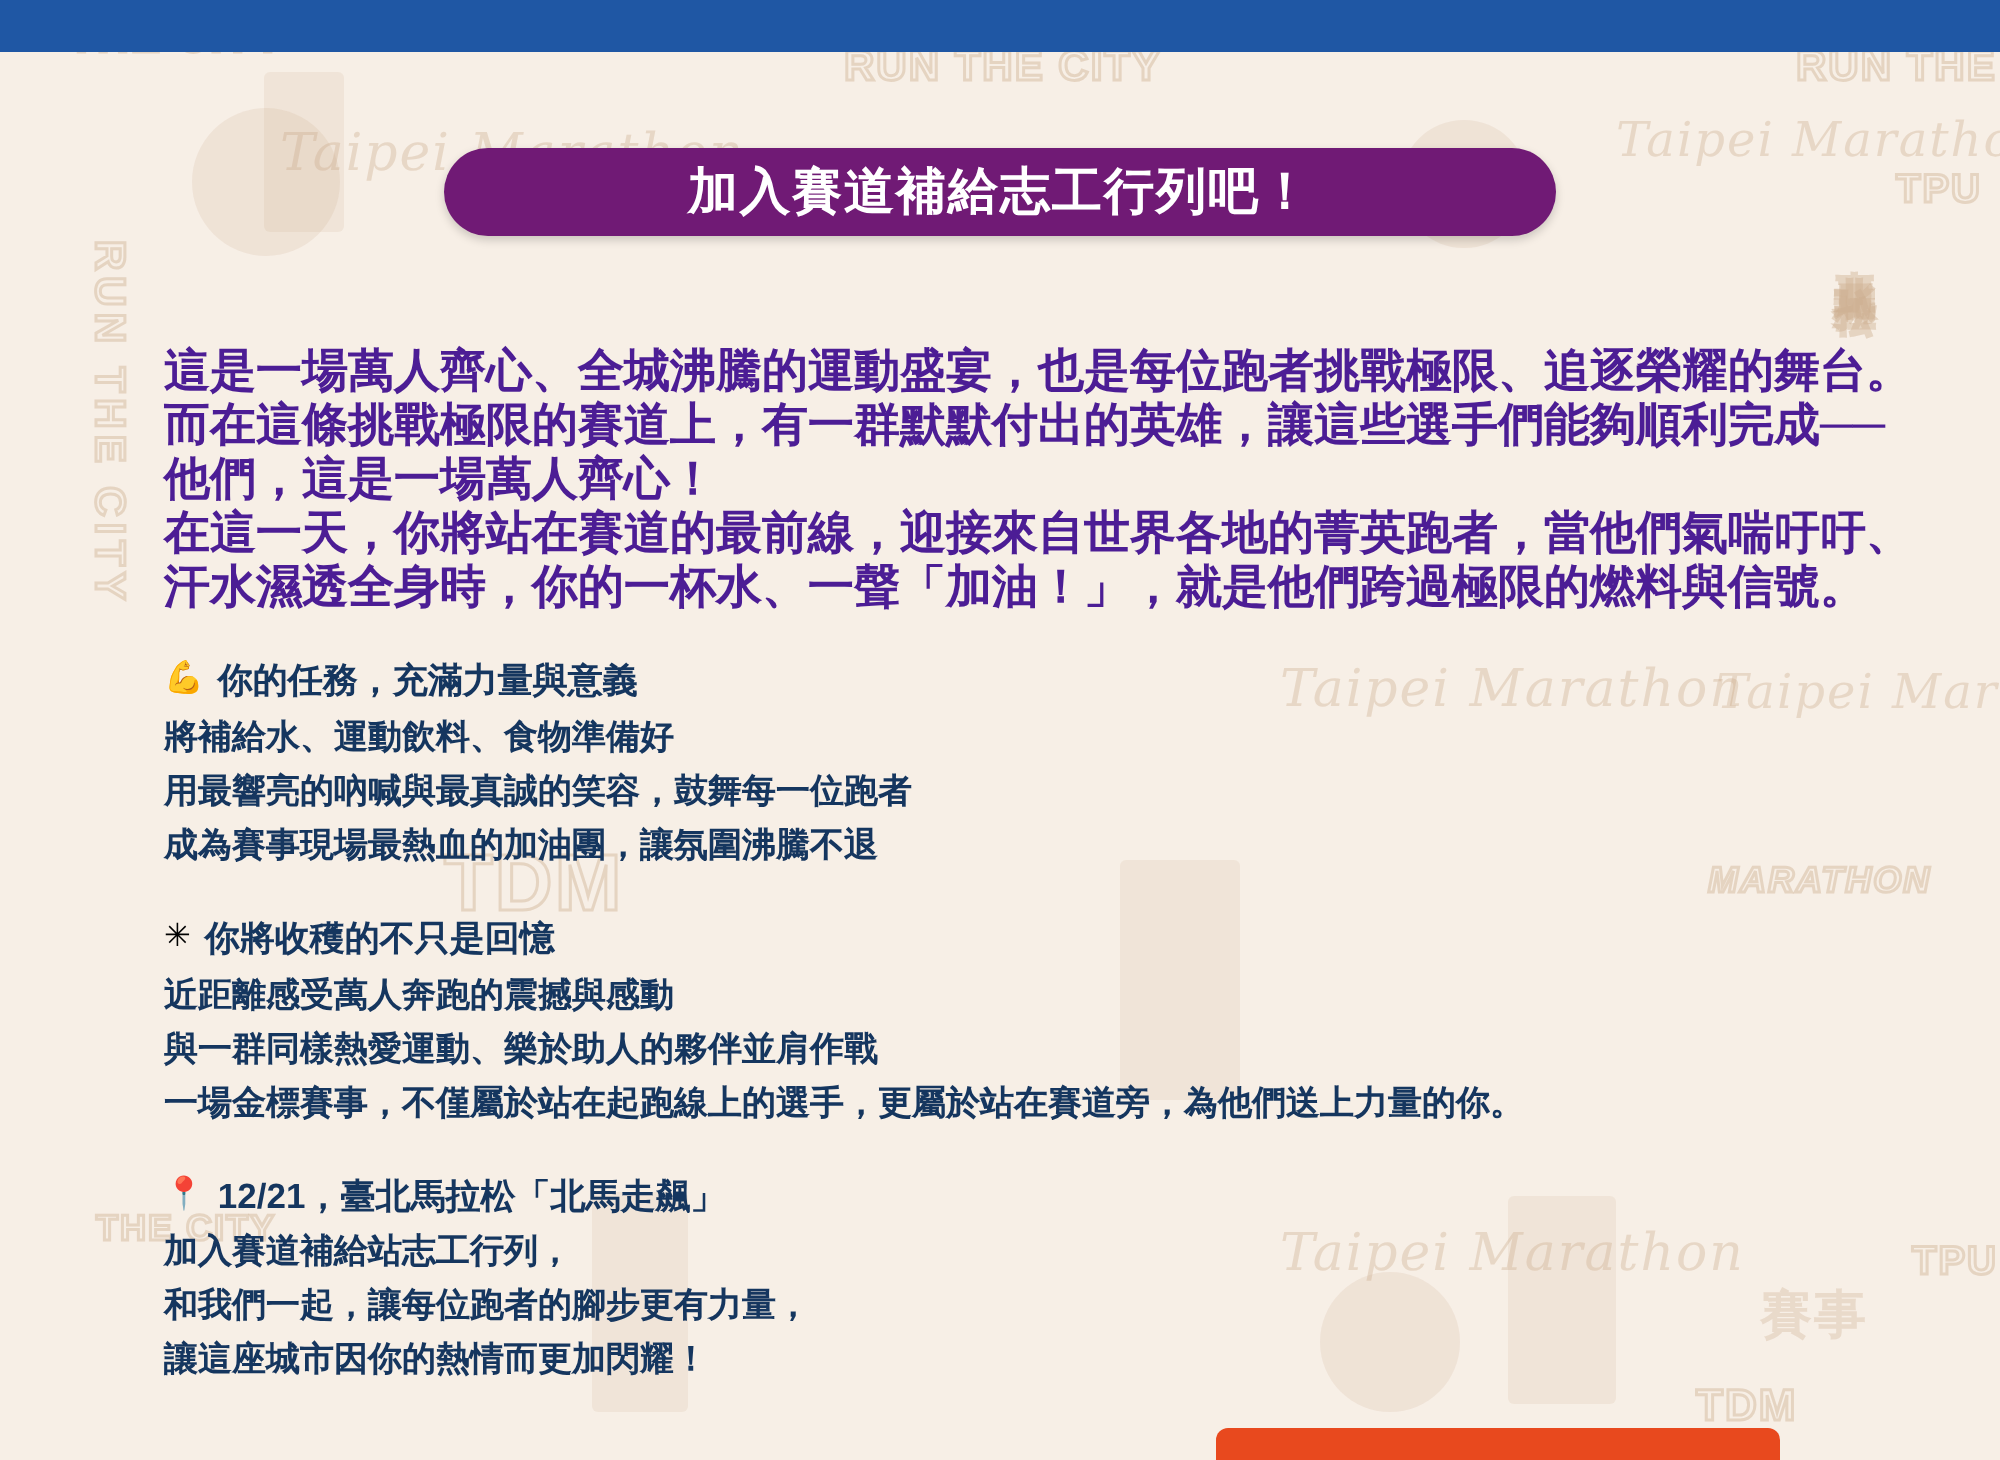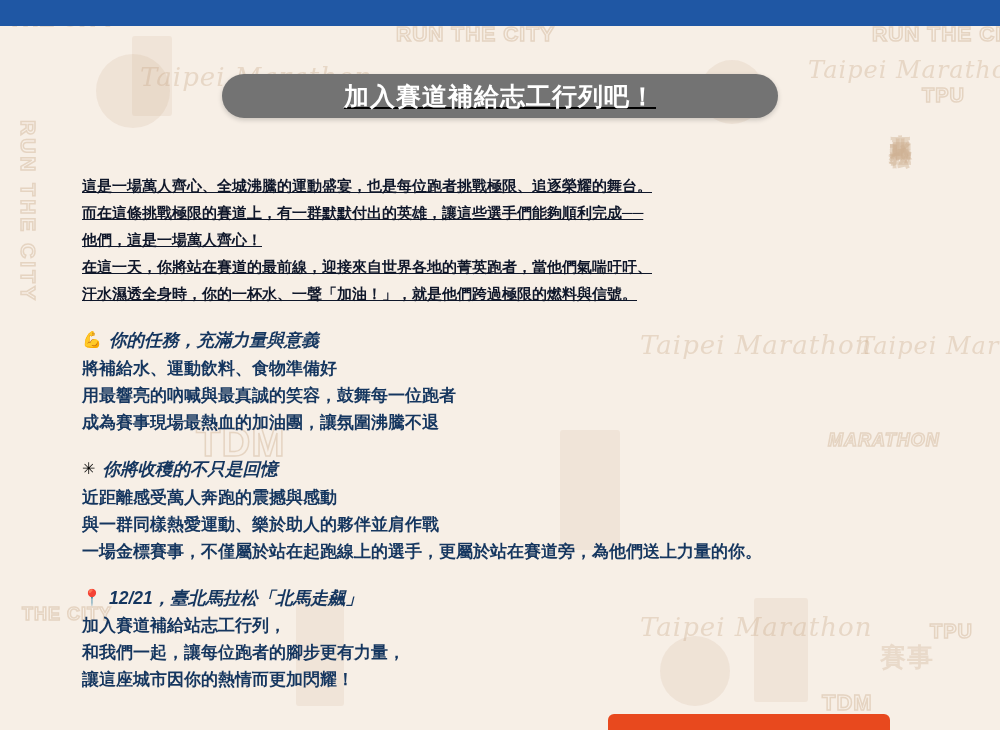--- a/index.html
+++ b/index.html
@@ -32,20 +32,21 @@
   .bg-wm {
     position: absolute;
     color: rgba(203, 170, 140, 0.30);
     font-weight: bold;
     white-space: nowrap;
     letter-spacing: 1px;
     user-select: none;
   }
   .bg-wm.outline {
     color: transparent;
+    margin-left: 26px;
     -webkit-text-stroke: 1.5px rgba(206, 173, 144, 0.42);
   }
   .bg-wm.script {
     font-family: "DejaVu Serif", serif;
     font-style: italic;
     color: rgba(199, 164, 132, 0.32);
     font-weight: normal;
   }
   .bg-wm.vert {
     writing-mode: vertical-rl;
@@ -71,70 +72,67 @@
     background: #1f57a4;
   }
 
   
   .title-banner {
     position: absolute;
     top: 74px;
     left: 222px;
     width: 556px;
     height: 44px;
-    background: #737373;
+    background: #701a75;
     border-radius: 22px;
     display: flex;
     align-items: center;
     justify-content: center;
     box-shadow: 0 2px 5px rgba(0,0,0,0.18);
-    text-decoration: underline;
   }
   .title-banner .title-text {
     color: #ffffff;
     font-size: 25px;
     font-weight: bold;
     letter-spacing: 1px;
     line-height: 1;
   }
 
   
   .content {
     position: absolute;
     top: 172px;
     left: 82px;
     width: 860px;
   }
   .para-line {
-    font-size: 15px;
+    font-size: 23px;
     line-height: 27px;
-    color: #0f172a;
+    color: #4c1d95;
     font-weight: bold;
     white-space: nowrap;
-    text-decoration: underline;
   }
   .section {
     margin-top: 22px;
   }
   .section-head {
     display: flex;
     align-items: center;
     gap: 7px;
     margin-bottom: 3px;
   }
   .section-head .head-icon {
     font-size: 16px;
     line-height: 1;
   }
   .section-head .head-text {
     font-size: 17.5px;
     font-weight: bold;
     color: #15365f;
     line-height: 1.3;
-    font-style: italic;
   }
   .section-line {
     font-size: 17px;
     line-height: 27px;
     color: #15365f;
     font-weight: bold;
     white-space: nowrap;
   }
 
   

